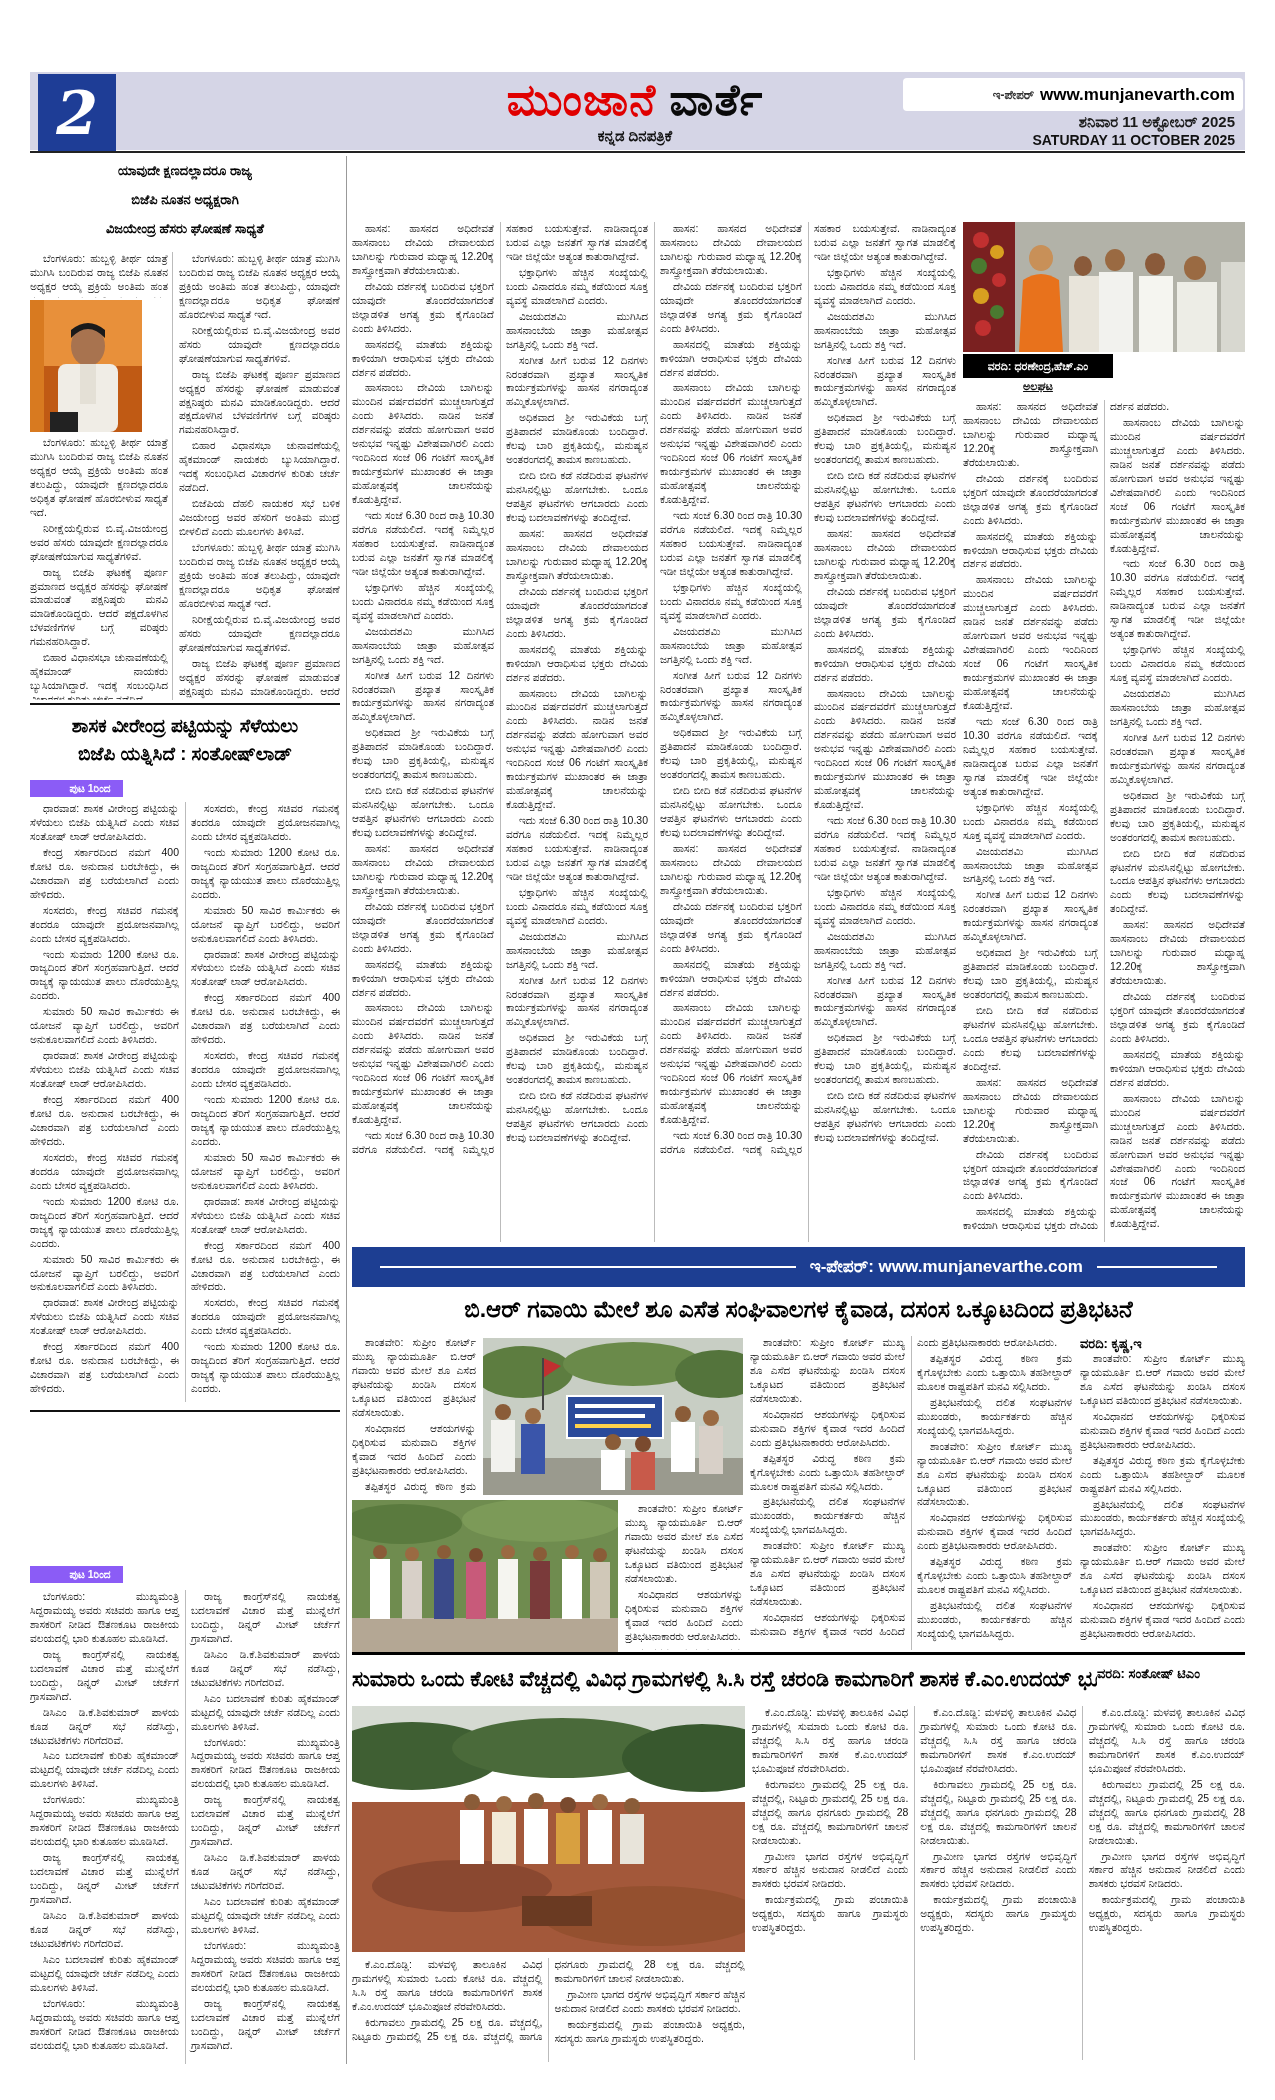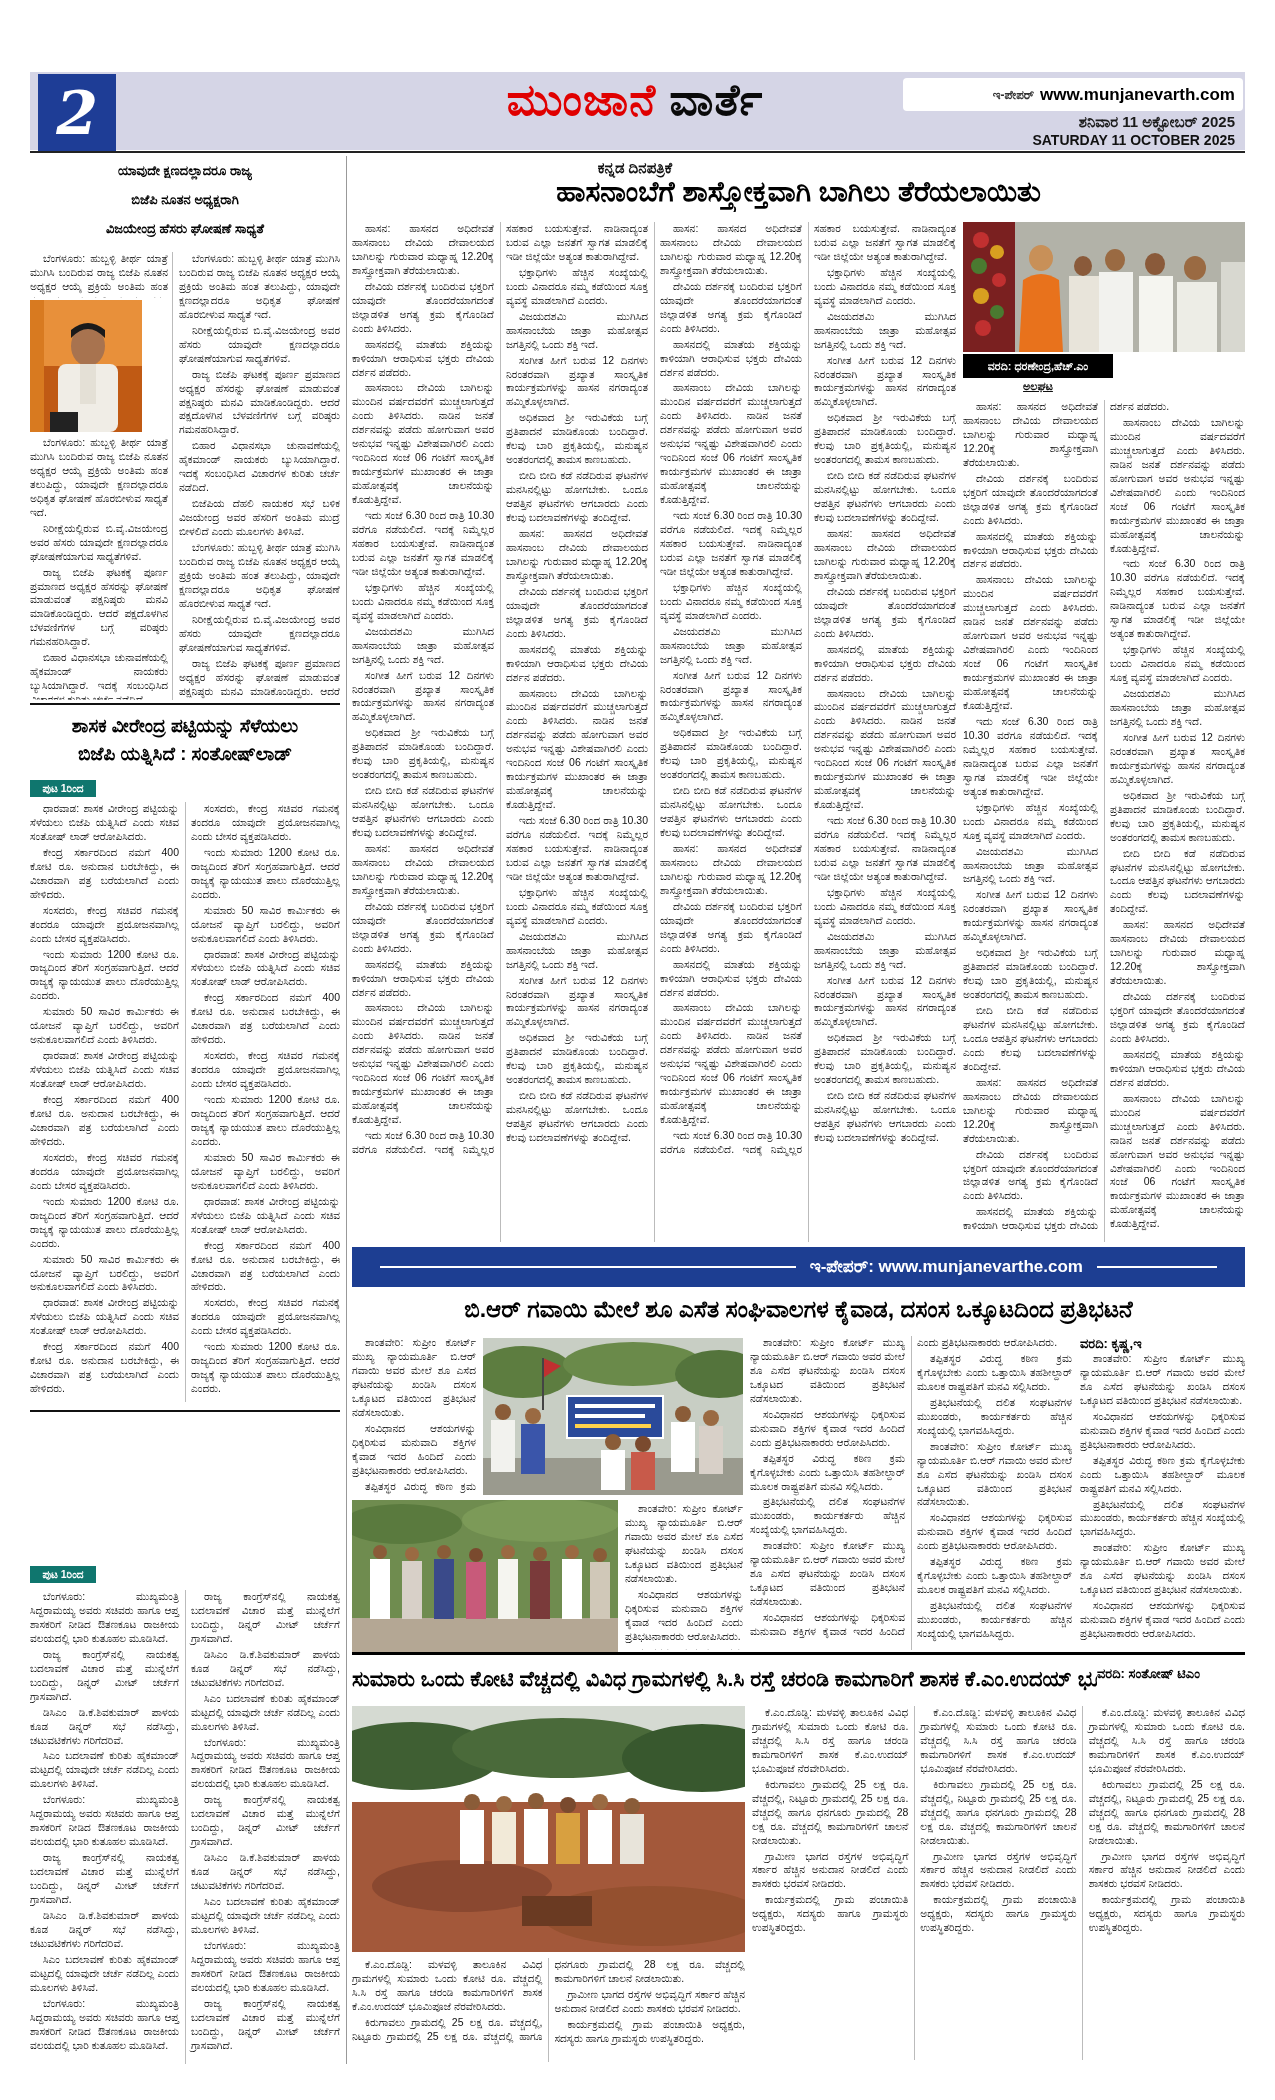--- a/index.html
+++ b/index.html
@@ -10,21 +10,21 @@
   .hdr-band{left:30px;top:72px;width:1215px;height:78px;background:#d5d5e6;}
   .hdr-underline{left:30px;top:151px;width:1215px;height:2px;background:#222;}
   .pagenum{left:38px;top:74px;width:78px;height:78px;background:#1e3d96;color:#fff;
            display:flex;align-items:center;justify-content:center;
            font:italic bold 60px "DejaVu Serif",serif;}
   .masthead{left:355px;top:76px;width:560px;text-align:center;font-weight:bold;
             font-size:44px;line-height:48px;letter-spacing:1px;}
   .masthead .red{color:#e00000;}
   .masthead .blk{color:#0a0a0a;}
   .mast-sub{left:355px;top:127px;width:560px;text-align:center;font-weight:bold;
-            font-size:15px;color:#111;margin-top:32px;}
+            font-size:15px;color:#111;}
   .epaper-box{left:903px;top:78px;width:340px;height:33px;background:#fff;border-radius:4px;
               display:flex;align-items:center;justify-content:flex-end;padding-right:8px;box-sizing:border-box;}
   .epaper-label{font-size:12px;font-weight:bold;color:#333;margin-right:6px;}
   .epaper-site{font-size:17px;font-weight:bold;color:#000;}
   .date-kn{left:903px;top:113px;width:332px;text-align:right;font-size:15px;font-weight:bold;color:#1a1a1a;}
   .date-en{left:903px;top:132px;width:332px;text-align:right;font-size:14px;font-weight:bold;color:#111;}
   
   .vrule-main{left:346px;top:156px;width:1px;height:1908px;background:#999;}
   .hrule{background:#111;height:1.5px;}
   .blackbar{left:352px;top:1652px;width:893px;height:3px;background:#000;}
@@ -38,22 +38,22 @@
   .hl-roads{left:352px;top:1660px;width:745px;font-size:21px;line-height:38px;white-space:nowrap;overflow:hidden;}
   
   .body-text{overflow:hidden;}
   .body-text p{margin:0 0 2px;text-indent:13px;font-size:10.5px;line-height:1.33;
                text-align:justify;color:#111;word-break:break-word;}
   .cols2{column-count:2;column-gap:12px;column-rule:1px solid #bbb;}
   .cols3{column-count:3;column-gap:12px;column-rule:1px solid #bbb;}
   .cols4{column-count:4;column-gap:12px;column-rule:1px solid #bbb;}
   .bl{border-left:1px solid #bbb;padding-left:6px;box-sizing:border-box;}
   
-  .tag{background:#0f766e;color:#fff;font-size:10.5px;font-weight:bold;
-       display:flex;align-items:center;justify-content:center;}
+  .tag{background:#8b5cf6;color:#fff;font-size:10.5px;font-weight:bold;
+       display:flex;align-items:center;justify-content:center;padding-left:27px;}
   .byline{font-size:13px;font-weight:bold;color:#000;text-align:left;}
   .cap-box{background:#000;color:#fff;font-size:11px;font-weight:bold;
            display:flex;align-items:center;justify-content:center;}
   .cap-sub{font-size:11px;color:#111;text-align:center;font-weight:bold;text-decoration:underline;}
   
   .banner{left:352px;top:1247px;width:893px;height:40px;background:#1d3e92;
           display:flex;align-items:center;padding:0 28px;box-sizing:border-box;}
   .banner .line{flex:1;height:2.5px;background:#fff;}
   .banner .txt{color:#fff;font-size:17px;font-weight:bold;margin:0 14px;white-space:nowrap;}
   
@@ -167,21 +167,20 @@
       <p>ಡಿಸಿಎಂ ಡಿ.ಕೆ.ಶಿವಕುಮಾರ್ ಪಾಳಯ ಕೂಡ ಡಿನ್ನರ್ ಸಭೆ ನಡೆಸಿದ್ದು, ಚಟುವಟಿಕೆಗಳು ಗರಿಗೆದರಿವೆ.</p>
       <p>ಸಿಎಂ ಬದಲಾವಣೆ ಕುರಿತು ಹೈಕಮಾಂಡ್ ಮಟ್ಟದಲ್ಲಿ ಯಾವುದೇ ಚರ್ಚೆ ನಡೆದಿಲ್ಲ ಎಂದು ಮೂಲಗಳು ತಿಳಿಸಿವೆ.</p>
       <p>ಬೆಂಗಳೂರು: ಮುಖ್ಯಮಂತ್ರಿ ಸಿದ್ದರಾಮಯ್ಯ ಅವರು ಸಚಿವರು ಹಾಗೂ ಆಪ್ತ ಶಾಸಕರಿಗೆ ನೀಡಿದ ಔತಣಕೂಟ ರಾಜಕೀಯ ವಲಯದಲ್ಲಿ ಭಾರಿ ಕುತೂಹಲ ಮೂಡಿಸಿದೆ.</p>
       <p>ರಾಜ್ಯ ಕಾಂಗ್ರೆಸ್‌ನಲ್ಲಿ ನಾಯಕತ್ವ ಬದಲಾವಣೆ ವಿಚಾರ ಮತ್ತೆ ಮುನ್ನೆಲೆಗೆ ಬಂದಿದ್ದು, ಡಿನ್ನರ್ ಮೀಟ್ ಚರ್ಚೆಗೆ ಗ್ರಾಸವಾಗಿದೆ.</p>
       <p>ಡಿಸಿಎಂ ಡಿ.ಕೆ.ಶಿವಕುಮಾರ್ ಪಾಳಯ ಕೂಡ ಡಿನ್ನರ್ ಸಭೆ ನಡೆಸಿದ್ದು, ಚಟುವಟಿಕೆಗಳು ಗರಿಗೆದರಿವೆ.</p>
       <p>ಸಿಎಂ ಬದಲಾವಣೆ ಕುರಿತು ಹೈಕಮಾಂಡ್ ಮಟ್ಟದಲ್ಲಿ ಯಾವುದೇ ಚರ್ಚೆ ನಡೆದಿಲ್ಲ ಎಂದು ಮೂಲಗಳು ತಿಳಿಸಿವೆ.</p>
       <p>ಬೆಂಗಳೂರು: ಮುಖ್ಯಮಂತ್ರಿ ಸಿದ್ದರಾಮಯ್ಯ ಅವರು ಸಚಿವರು ಹಾಗೂ ಆಪ್ತ ಶಾಸಕರಿಗೆ ನೀಡಿದ ಔತಣಕೂಟ ರಾಜಕೀಯ ವಲಯದಲ್ಲಿ ಭಾರಿ ಕುತೂಹಲ ಮೂಡಿಸಿದೆ.</p>
       <p>ರಾಜ್ಯ ಕಾಂಗ್ರೆಸ್‌ನಲ್ಲಿ ನಾಯಕತ್ವ ಬದಲಾವಣೆ ವಿಚಾರ ಮತ್ತೆ ಮುನ್ನೆಲೆಗೆ ಬಂದಿದ್ದು, ಡಿನ್ನರ್ ಮೀಟ್ ಚರ್ಚೆಗೆ ಗ್ರಾಸವಾಗಿದೆ.</p>
     </div>
 
-  <div class="abs hl hl-main">ಹಾಸನಾಂಬೆಗೆ ಶಾಸ್ತ್ರೋಕ್ತವಾಗಿ ಬಾಗಿಲು ತೆರೆಯಲಾಯಿತು</div>
   <div class="abs body-text cols4" style="left:352px;top:222px;width:604px;height:1020px;">
       <p>ಹಾಸನ: ಹಾಸನದ ಅಧಿದೇವತೆ ಹಾಸನಾಂಬ ದೇವಿಯ ದೇವಾಲಯದ ಬಾಗಿಲನ್ನು ಗುರುವಾರ ಮಧ್ಯಾಹ್ನ 12.20ಕ್ಕೆ ಶಾಸ್ತ್ರೋಕ್ತವಾಗಿ ತೆರೆಯಲಾಯಿತು.</p>
       <p>ದೇವಿಯ ದರ್ಶನಕ್ಕೆ ಬಂದಿರುವ ಭಕ್ತರಿಗೆ ಯಾವುದೇ ತೊಂದರೆಯಾಗದಂತೆ ಜಿಲ್ಲಾಡಳಿತ ಅಗತ್ಯ ಕ್ರಮ ಕೈಗೊಂಡಿದೆ ಎಂದು ತಿಳಿಸಿದರು.</p>
       <p>ಹಾಸನದಲ್ಲಿ ಮಾತೆಯ ಶಕ್ತಿಯನ್ನು ಕಾಳಿಯಾಗಿ ಆರಾಧಿಸುವ ಭಕ್ತರು ದೇವಿಯ ದರ್ಶನ ಪಡೆದರು.</p>
       <p>ಹಾಸನಾಂಬ ದೇವಿಯ ಬಾಗಿಲನ್ನು ಮುಂದಿನ ವರ್ಷದವರೆಗೆ ಮುಚ್ಚಲಾಗುತ್ತದೆ ಎಂದು ತಿಳಿಸಿದರು. ನಾಡಿನ ಜನತೆ ದರ್ಶನವನ್ನು ಪಡೆದು ಹೋಗುವಾಗ ಅವರ ಅನುಭವ ಇನ್ನಷ್ಟು ವಿಶೇಷವಾಗಿರಲಿ ಎಂದು ಇಂದಿನಿಂದ ಸಂಜೆ 06 ಗಂಟೆಗೆ ಸಾಂಸ್ಕೃತಿಕ ಕಾರ್ಯಕ್ರಮಗಳ ಮುಖಾಂತರ ಈ ಜಾತ್ರಾ ಮಹೋತ್ಸವಕ್ಕೆ ಚಾಲನೆಯನ್ನು ಕೊಡುತ್ತಿದ್ದೇವೆ.</p>
       <p>ಇದು ಸಂಜೆ 6.30 ರಿಂದ ರಾತ್ರಿ 10.30 ವರೆಗೂ ನಡೆಯಲಿದೆ. ಇದಕ್ಕೆ ನಿಮ್ಮೆಲ್ಲರ ಸಹಕಾರ ಬಯಸುತ್ತೇವೆ. ನಾಡಿನಾದ್ಯಂತ ಬರುವ ಎಲ್ಲಾ ಜನತೆಗೆ ಸ್ವಾಗತ ಮಾಡಲಿಕ್ಕೆ ಇಡೀ ಜಿಲ್ಲೆಯೇ ಅತ್ಯಂತ ಕಾತುರಾಗಿದ್ದೇವೆ.</p>
       <p>ಭಕ್ತಾಧಿಗಳು ಹೆಚ್ಚಿನ ಸಂಖ್ಯೆಯಲ್ಲಿ ಬಂದು ವಿನಾದರೂ ನಮ್ಮ ಕಡೆಯಿಂದ ಸೂಕ್ತ ವ್ಯವಸ್ಥೆ ಮಾಡಲಾಗಿದೆ ಎಂದರು.</p>
       <p>ವಿಜಯದಶಮಿ ಮುಗಿಸಿದ ಹಾಸನಾಂಬೆಯ ಜಾತ್ರಾ ಮಹೋತ್ಸವ ಜಗತ್ತಿನಲ್ಲಿ ಒಂದು ಶಕ್ತಿ ಇದೆ.</p>
       <p>ಸಂಗೀತ ಹೀಗೆ ಬರುವ 12 ದಿನಗಳು ನಿರಂತರವಾಗಿ ಪ್ರಖ್ಯಾತ ಸಾಂಸ್ಕೃತಿಕ ಕಾರ್ಯಕ್ರಮಗಳನ್ನು ಹಾಸನ ನಗರಾದ್ಯಂತ ಹಮ್ಮಿಕೊಳ್ಳಲಾಗಿದೆ.</p>
       <p>ಅಧಿಕವಾದ ಶ್ರೀ ಇರುವಿಕೆಯ ಬಗ್ಗೆ ಪ್ರತಿಪಾದನೆ ಮಾಡಿಕೊಂಡು ಬಂದಿದ್ದಾರೆ. ಕೆಲವು ಬಾರಿ ಪ್ರಕೃತಿಯಲ್ಲಿ, ಮನುಷ್ಯನ ಅಂತರಂಗದಲ್ಲಿ ತಾಮಸ ಕಾಣಬಹುದು.</p>

